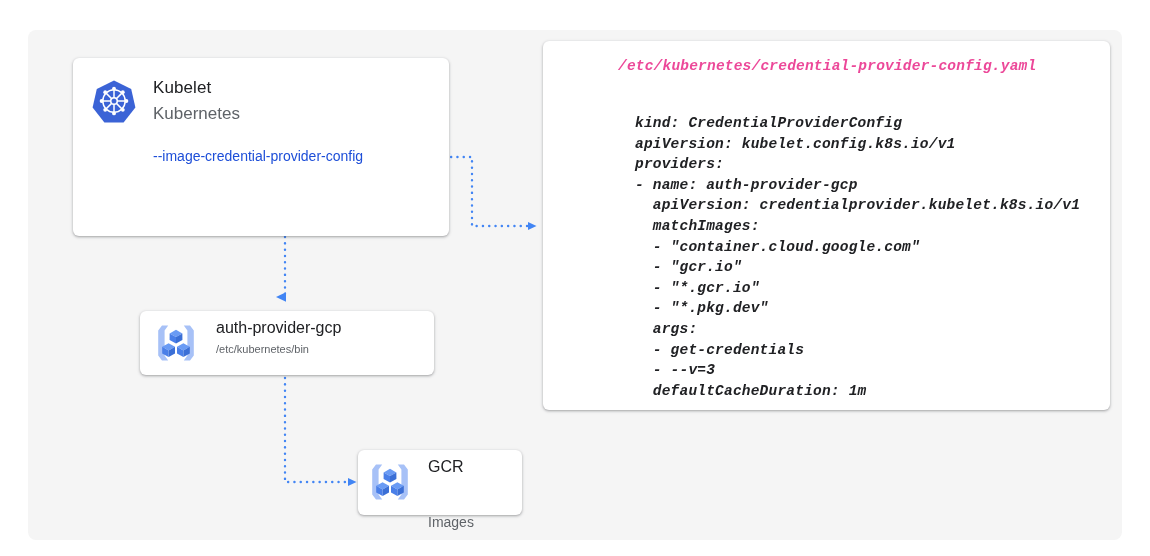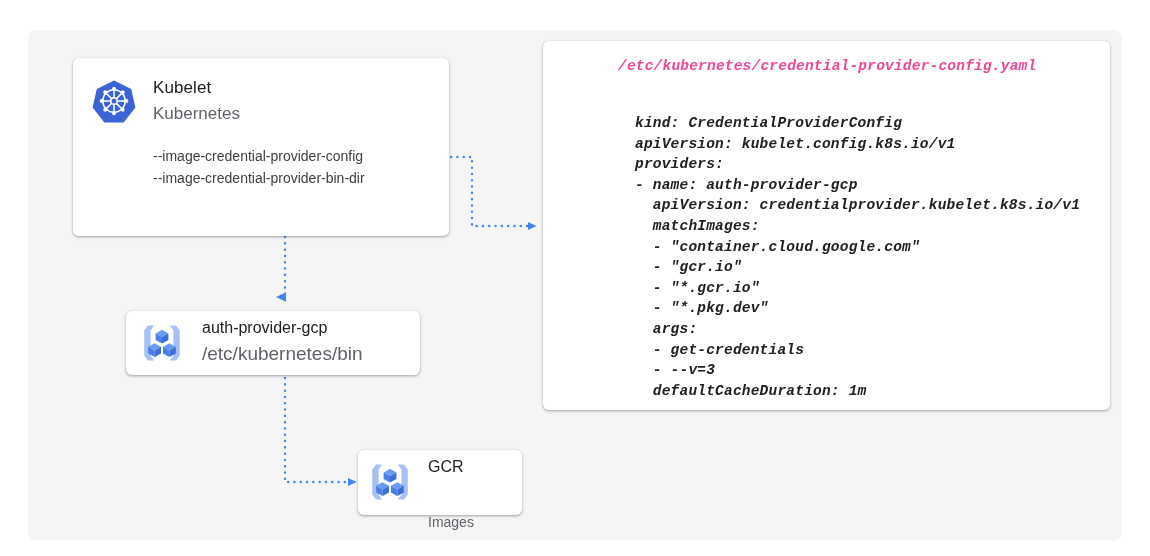--- a/index.html
+++ b/index.html
@@ -61,29 +61,29 @@
     position: absolute;
     left: 80px;
     top: 46px;
     font-size: 17px;
     color: #5f6368;
   }
   #kubelet-card .flag {
     position: absolute;
     left: 80px;
     font-size: 14px;
-    color: #404040;
+    color: #1d4ed8;
     white-space: nowrap;
   }
   #kubelet-card .flag.f1 { top: 90px; }
   #kubelet-card .flag.f2 { top: 112px; }
 
   
   #authprovider-card {
-    left: 126px;
+    left: 140px;
     top: 311px;
     width: 294px;
     height: 64px;
   }
   #authprovider-card .gcp-icon {
     position: absolute;
     left: 14px;
     top: 10px;
     width: 44px;
     height: 44px;
@@ -92,21 +92,21 @@
     position: absolute;
     left: 76px;
     top: 8px;
     font-size: 16px;
     color: #202124;
   }
   #authprovider-card .subtitle {
     position: absolute;
     left: 76px;
     top: 32px;
-    font-size: 19px;
+    font-size: 11px;
     color: #5f6368;
   }
 
   
   #gcr-card {
     left: 358px;
     top: 450px;
     width: 164px;
     height: 65px;
   }
@@ -232,21 +232,20 @@
         <circle cx="14.2" cy="14.2" r="1.9"></circle>
         <circle cx="31.8" cy="31.8" r="1.9"></circle>
         <circle cx="31.8" cy="14.2" r="1.9"></circle>
         <circle cx="14.2" cy="31.8" r="1.9"></circle>
       </g>
     </svg>
   </span>
   <div class="title">Kubelet</div>
   <div class="subtitle">Kubernetes</div>
   <div class="flag f1">--image-credential-provider-config</div>
-  <div class="flag f2">--image-credential-provider-bin-dir</div>
 </div>
 
 <div class="card" id="authprovider-card">
   <span class="gcp-icon">
     <svg viewBox="0 0 44 44" width="44" height="44" xmlns="http://www.w3.org/2000/svg">
       <path d="M14.2 4.5 L8.0 4.5 L4.2 9.6 L4.2 34.4 L8.0 39.5 L14.2 39.5 L10.6 34.4 L10.6 9.6 Z" fill="#a7c1f7"></path>
       <path d="M29.8 4.5 L36.0 4.5 L39.8 9.6 L39.8 34.4 L36.0 39.5 L29.8 39.5 L33.4 34.4 L33.4 9.6 Z" fill="#a7c1f7"></path>
       <g>
         <path d="M22 8.8 L28.4 12.4 L22 16.0 L15.6 12.4 Z" fill="#6a9bf4"></path>
         <path d="M15.6 12.4 L22 16.0 L22 22.6 L15.6 19.0 Z" fill="#4a7fe8"></path>

